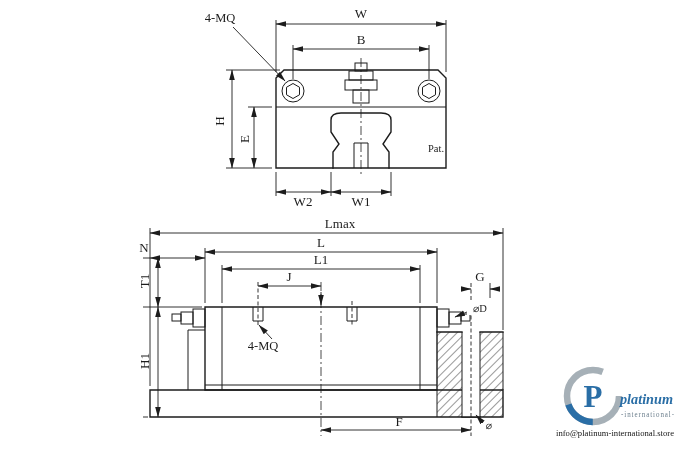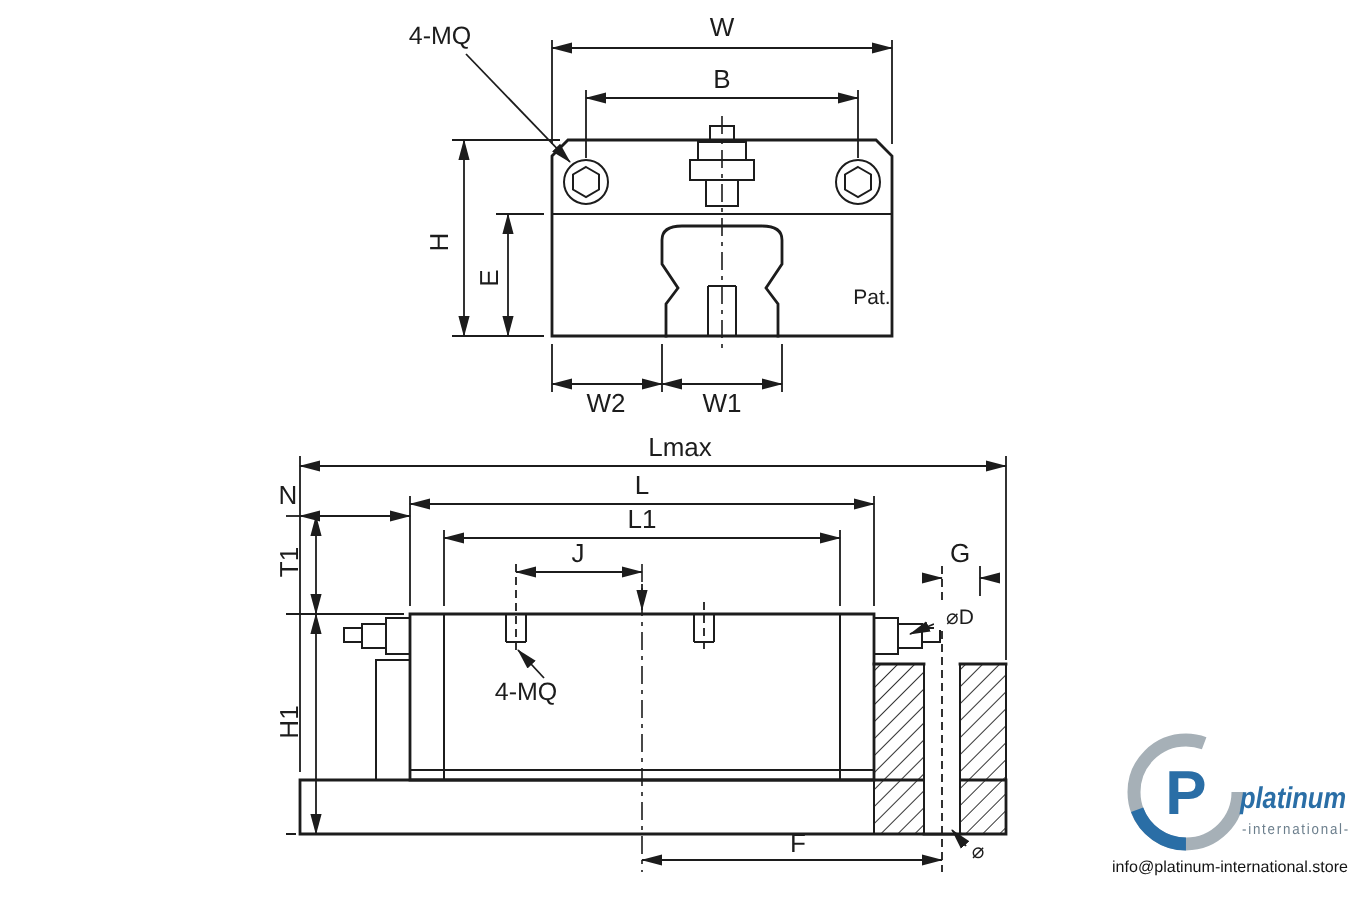--- a/index.html
+++ b/index.html
@@ -1,17 +1,17 @@
 <!DOCTYPE html>
 <html style="--line: #1c1c1c; --brand-blue: #2a6ea6; --brand-gray: #a6b0b7; --brand-slate: #6b7e8c;"><head>
 <meta charset="utf-8">
 <style>
   html,body{margin:0;padding:0;background:#ffffff;}
   .stage{position:relative;width:675px;height:450px;background:#ffffff;overflow:hidden;
-         font-family:Liberation Sans, sans-serif;}
+         font-family:Liberation Serif, serif;}
   svg{display:block;}
   svg text{fill:var(--line,#1c1c1c);}
   .obj{stroke:var(--line,#1c1c1c);stroke-width:1.4;fill:none;stroke-linecap:square;}
   .obj2{stroke:var(--line,#1c1c1c);stroke-width:1;fill:none;}
   .dim{stroke:var(--line,#1c1c1c);stroke-width:0.9;fill:none;}
   .dash{stroke:var(--line,#1c1c1c);stroke-width:0.9;fill:none;stroke-dasharray:4 2.5;}
   .dashdot{stroke:var(--line,#1c1c1c);stroke-width:0.8;fill:none;stroke-dasharray:9 3 2 3;}
   .arrfill{fill:var(--line,#1c1c1c);}
   .hatchln{stroke:var(--line,#1c1c1c);stroke-width:0.9;}
   .lbl{font-size:13px;}

